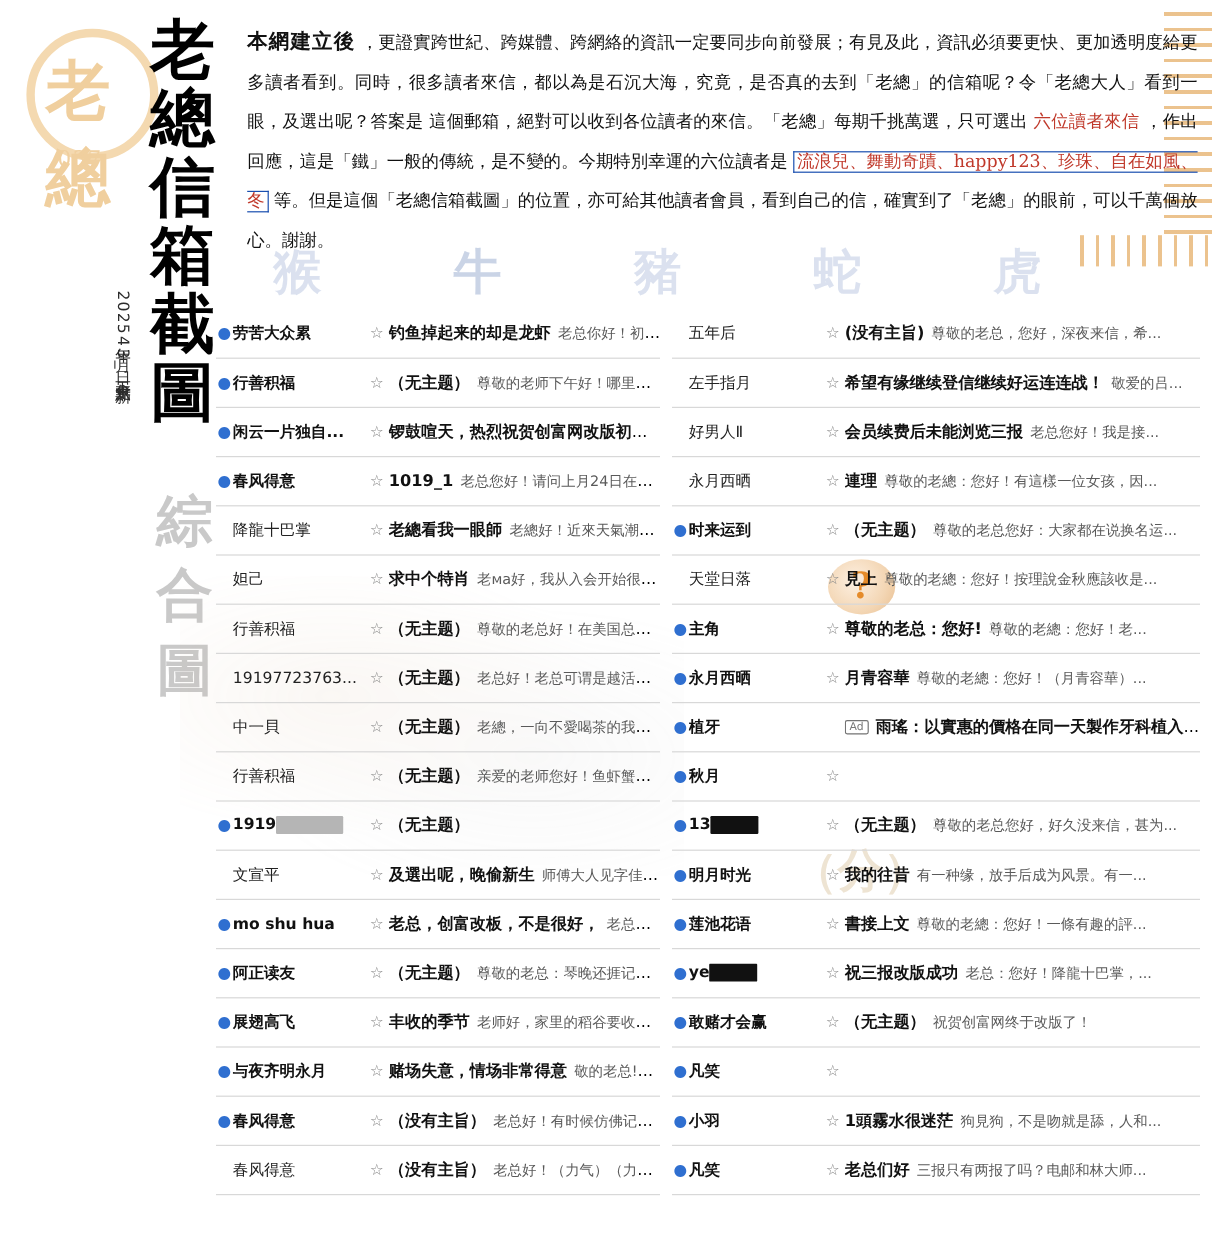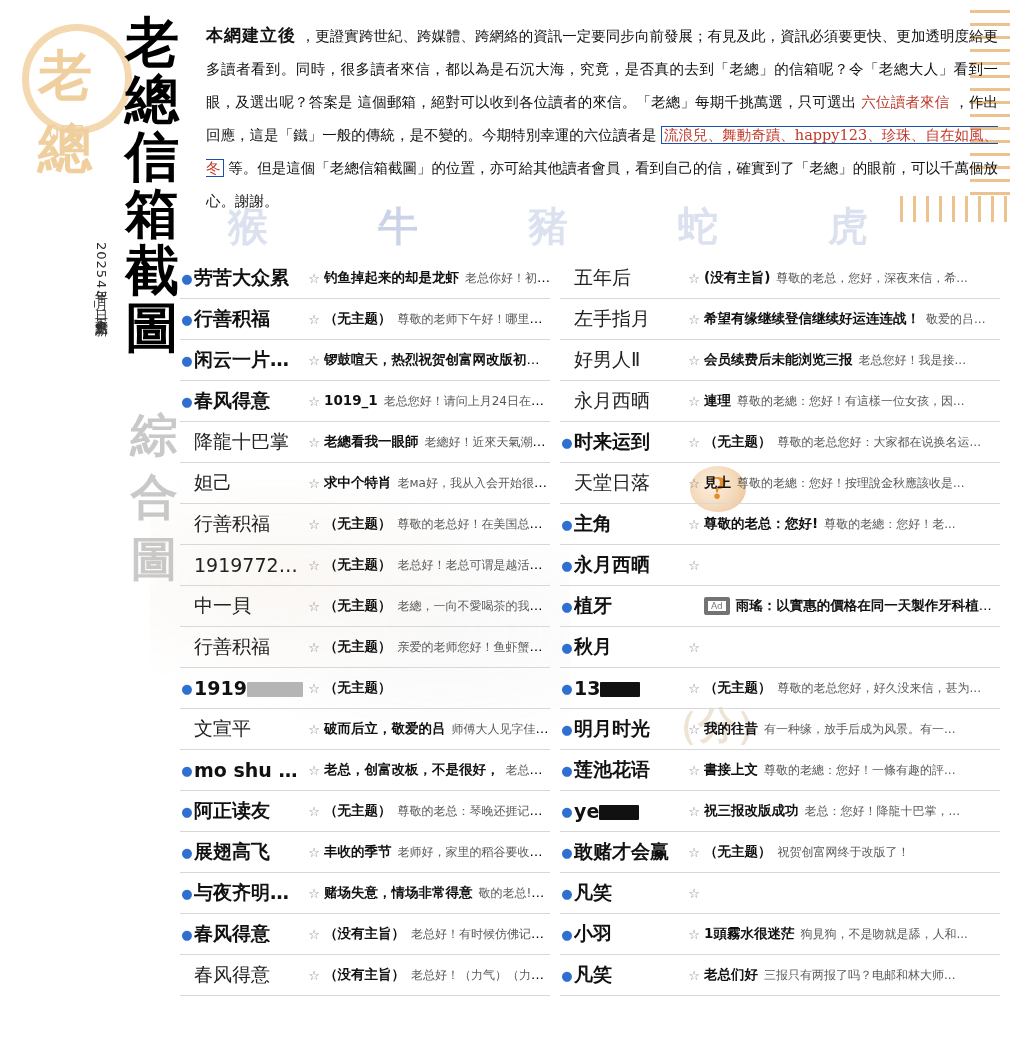--- a/index.html
+++ b/index.html
@@ -112,21 +112,21 @@
     overflow:hidden;
     white-space:nowrap;
   }
   .dot{
     width:14px;flex:0 0 14px;text-align:center;
     color:#2f6fd0;font-size:13px;line-height:1;
   }
   .author{
     flex:0 0 110px;
     font-weight:bold;
-    font-size:19px;
+    font-size:13px;
     color:#111;
     overflow:hidden;text-overflow:ellipsis;
     font-family:"DejaVu Sans",sans-serif;
   }
   .author.dim{font-weight:normal;color:#222;}
   .star{
     flex:0 0 20px;color:#8a8a8a;font-size:13px;text-align:center;
   }
   .subject{
     font-weight:bold;color:#111;font-size:13.5px;
@@ -134,21 +134,21 @@
     font-family:"DejaVu Sans",sans-serif;
   }
   .snippet{
     color:#5a5a5a;font-size:12px;font-weight:normal;
     overflow:hidden;text-overflow:ellipsis;
   }
   .body-cell{
     flex:1 1 auto;overflow:hidden;text-overflow:ellipsis;white-space:nowrap;
   }
   .adtag{
-    display:inline-block;border:4px solid #737373;border-radius:2px;
+    display:inline-block;border:1px solid #737373;border-radius:2px;
     font-size:9px;color:#777;padding:0 3px;margin-right:6px;
     vertical-align:middle;
   }
   .redact{
     display:inline-block;background:#111;color:transparent;
     height:15px;vertical-align:middle;border-radius:1px;
   }
   .redact.grey{background:#b5b5b5;}
   
   .qmark{
@@ -274,21 +274,21 @@
       <div class="row">
         <span class="dot">●</span>
         <span class="author">1919<span class="redact grey" style="width: 56px;"></span></span>
         <span class="star">☆</span>
         <span class="body-cell"><span class="subject">（无主题）</span></span>
       </div>
       <div class="row">
         <span class="dot"></span>
         <span class="author dim">文宣平</span>
         <span class="star">☆</span>
-        <span class="body-cell"><span class="subject">破而后立，敬爱的吕</span><span class="snippet">师傅大人见字佳  不...</span></span>
+        <span class="body-cell"><span class="subject">及選出呢，晚偷新生</span><span class="snippet">师傅大人见字佳  不...</span></span>
       </div>
       <div class="row">
         <span class="dot">●</span>
         <span class="author">mo shu hua</span>
         <span class="star">☆</span>
         <span class="body-cell"><span class="subject">老总，创富改板，不是很好，</span><span class="snippet">老总您好</span></span>
       </div>
       <div class="row">
         <span class="dot">●</span>
         <span class="author">阿正读友</span>
@@ -360,20 +360,21 @@
       <div class="row">
         <span class="dot">●</span>
         <span class="author">主角</span>
         <span class="star">☆</span>
         <span class="body-cell"><span class="subject">尊敬的老总：您好!</span><span class="snippet">尊敬的老總：您好！老...</span></span>
       </div>
       <div class="row">
         <span class="dot">●</span>
         <span class="author">永月西晒</span>
         <span class="star">☆</span>
+        <span class="body-cell"><span class="subject">月青容華</span><span class="snippet">尊敬的老總：您好！（月青容華）...</span></span>
       </div>
       <div class="row">
         <span class="dot">●</span>
         <span class="author">植牙</span>
         <span class="star"></span>
         <span class="body-cell"><span class="adtag">Ad</span><span class="subject">雨瑤：以實惠的價格在同一天製作牙科植入物</span></span>
       </div>
       <div class="row">
         <span class="dot">●</span>
         <span class="author">秋月</span>

